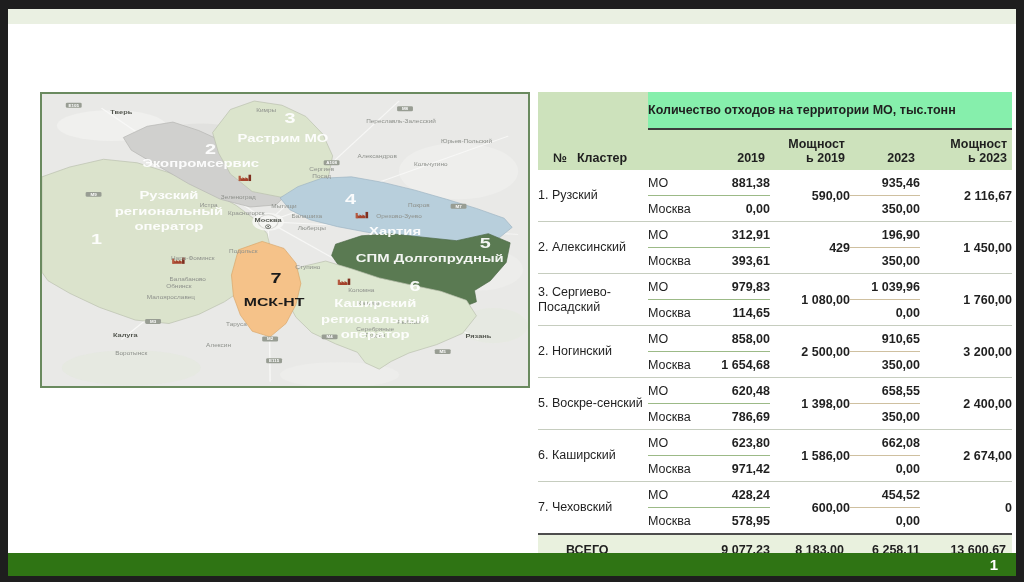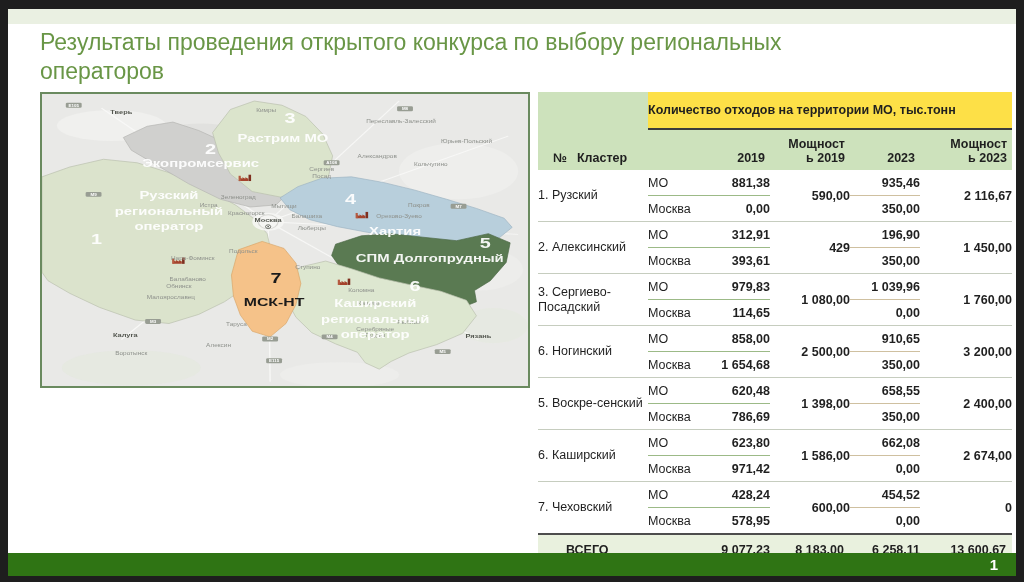--- a/index.html
+++ b/index.html
@@ -15,21 +15,21 @@
   text.city{font-size:6.5px;fill:#8e918c;text-anchor:middle;}
   text.city.major{font-size:7.5px;font-weight:bold;fill:#53564f;}
   text.rnum{font-size:20px;font-weight:bold;fill:#ffffff;text-anchor:middle;opacity:.93;}
   text.rlabel{font-size:15px;font-weight:bold;fill:#ffffff;text-anchor:middle;opacity:.93;}
   text.dark{fill:#1b1b1b;opacity:1;}
   text.roadtxt{font-size:4.5px;fill:#ffffff;text-anchor:middle;font-weight:bold;}
   
   .tablewrap{position:absolute;left:530px;top:83px;width:474px;}
   table.waste{border-collapse:collapse;table-layout:fixed;width:474px;font-size:12.5px;color:#1f1f1f;}
   table.waste th,table.waste td{padding:0;margin:0;overflow:hidden;}
-  th.span-h{background:#fde047;height:36px;text-align:left;vertical-align:middle;
+  th.span-h{background:#86efac;height:36px;text-align:left;vertical-align:middle;
             padding-left:5px;font-size:12.5px;border-bottom:2px solid #3c3c3c;}
   th.blank-h{background:#cde2bc;}
   tr.cols th{background:#cde2bc;height:35px;vertical-align:bottom;text-align:right;
              padding:0 5px 5px 0;font-size:12.5px;white-space:pre-line;line-height:14px;}
   tr.cols th.left{text-align:left;padding-left:15px;}
   tr.cols th.left .numsign{display:inline-block;margin-right:10px;}
   td.cn{text-align:left;padding-left:7px;vertical-align:middle;border-bottom:1px solid #c6cdbf;line-height:15px;}
   td.sl{text-align:left;padding-left:4px;}
   td.num{text-align:right;padding-right:4px;font-weight:bold;}
   td.cap{text-align:right;padding-right:6px;font-weight:bold;vertical-align:middle;border-bottom:1px solid #c6cdbf;}
@@ -42,21 +42,20 @@
   tr.total td.lbl{text-align:left;padding-left:28px;}
   
   .footer{position:absolute;left:0;bottom:0;width:100%;height:23px;background:#2f7414;}
   .page-num{position:absolute;right:18px;top:0;line-height:23px;color:#fff;font-weight:bold;font-size:15px;}
 </style>
 </head>
 <body>
 
 <div class="slide">
   <div class="accent-strip"></div>
-  <div class="title">Результаты проведения открытого конкурса по выбору региональных операторов</div>
 
   <div class="map-frame">
     <svg viewBox="0 0 490 416" preserveAspectRatio="none" id="map-svg">
       <defs>
         <g id="factory">
           <path d="M-6,4 V-1.5 L-3,0.8 V-1.5 L0,0.8 V-1.5 L3,0.8 V4 Z" fill="#a5432c"></path>
           <rect x="3.2" y="-5" width="2.6" height="9" fill="#7f2f1f"></rect>
           <rect x="-6.8" y="-3.5" width="2.2" height="7.5" fill="#b55a40"></rect>
         </g>
       </defs>
@@ -277,21 +276,21 @@
           <td class="num v23">1 039,96</td>
           <td class="cap" rowspan="2">1 760,00</td>
         </tr>
         <tr class="sub sub2">
           <td class="sl">Москва</td>
           <td class="num">114,65</td>
           <td class="num">0,00</td>
         </tr>
 
         <tr class="sub sub1">
-          <td class="cn" rowspan="2">6. Ногинский</td>
+          <td class="cn" rowspan="2">2. Ногинский</td>
           <td class="sl">МО</td>
           <td class="num v19">858,00</td>
           <td class="cap" rowspan="2">2 500,00</td>
           <td class="num v23">910,65</td>
           <td class="cap" rowspan="2">3 200,00</td>
         </tr>
         <tr class="sub sub2">
           <td class="sl">Москва</td>
           <td class="num">1 654,68</td>
           <td class="num">350,00</td>

